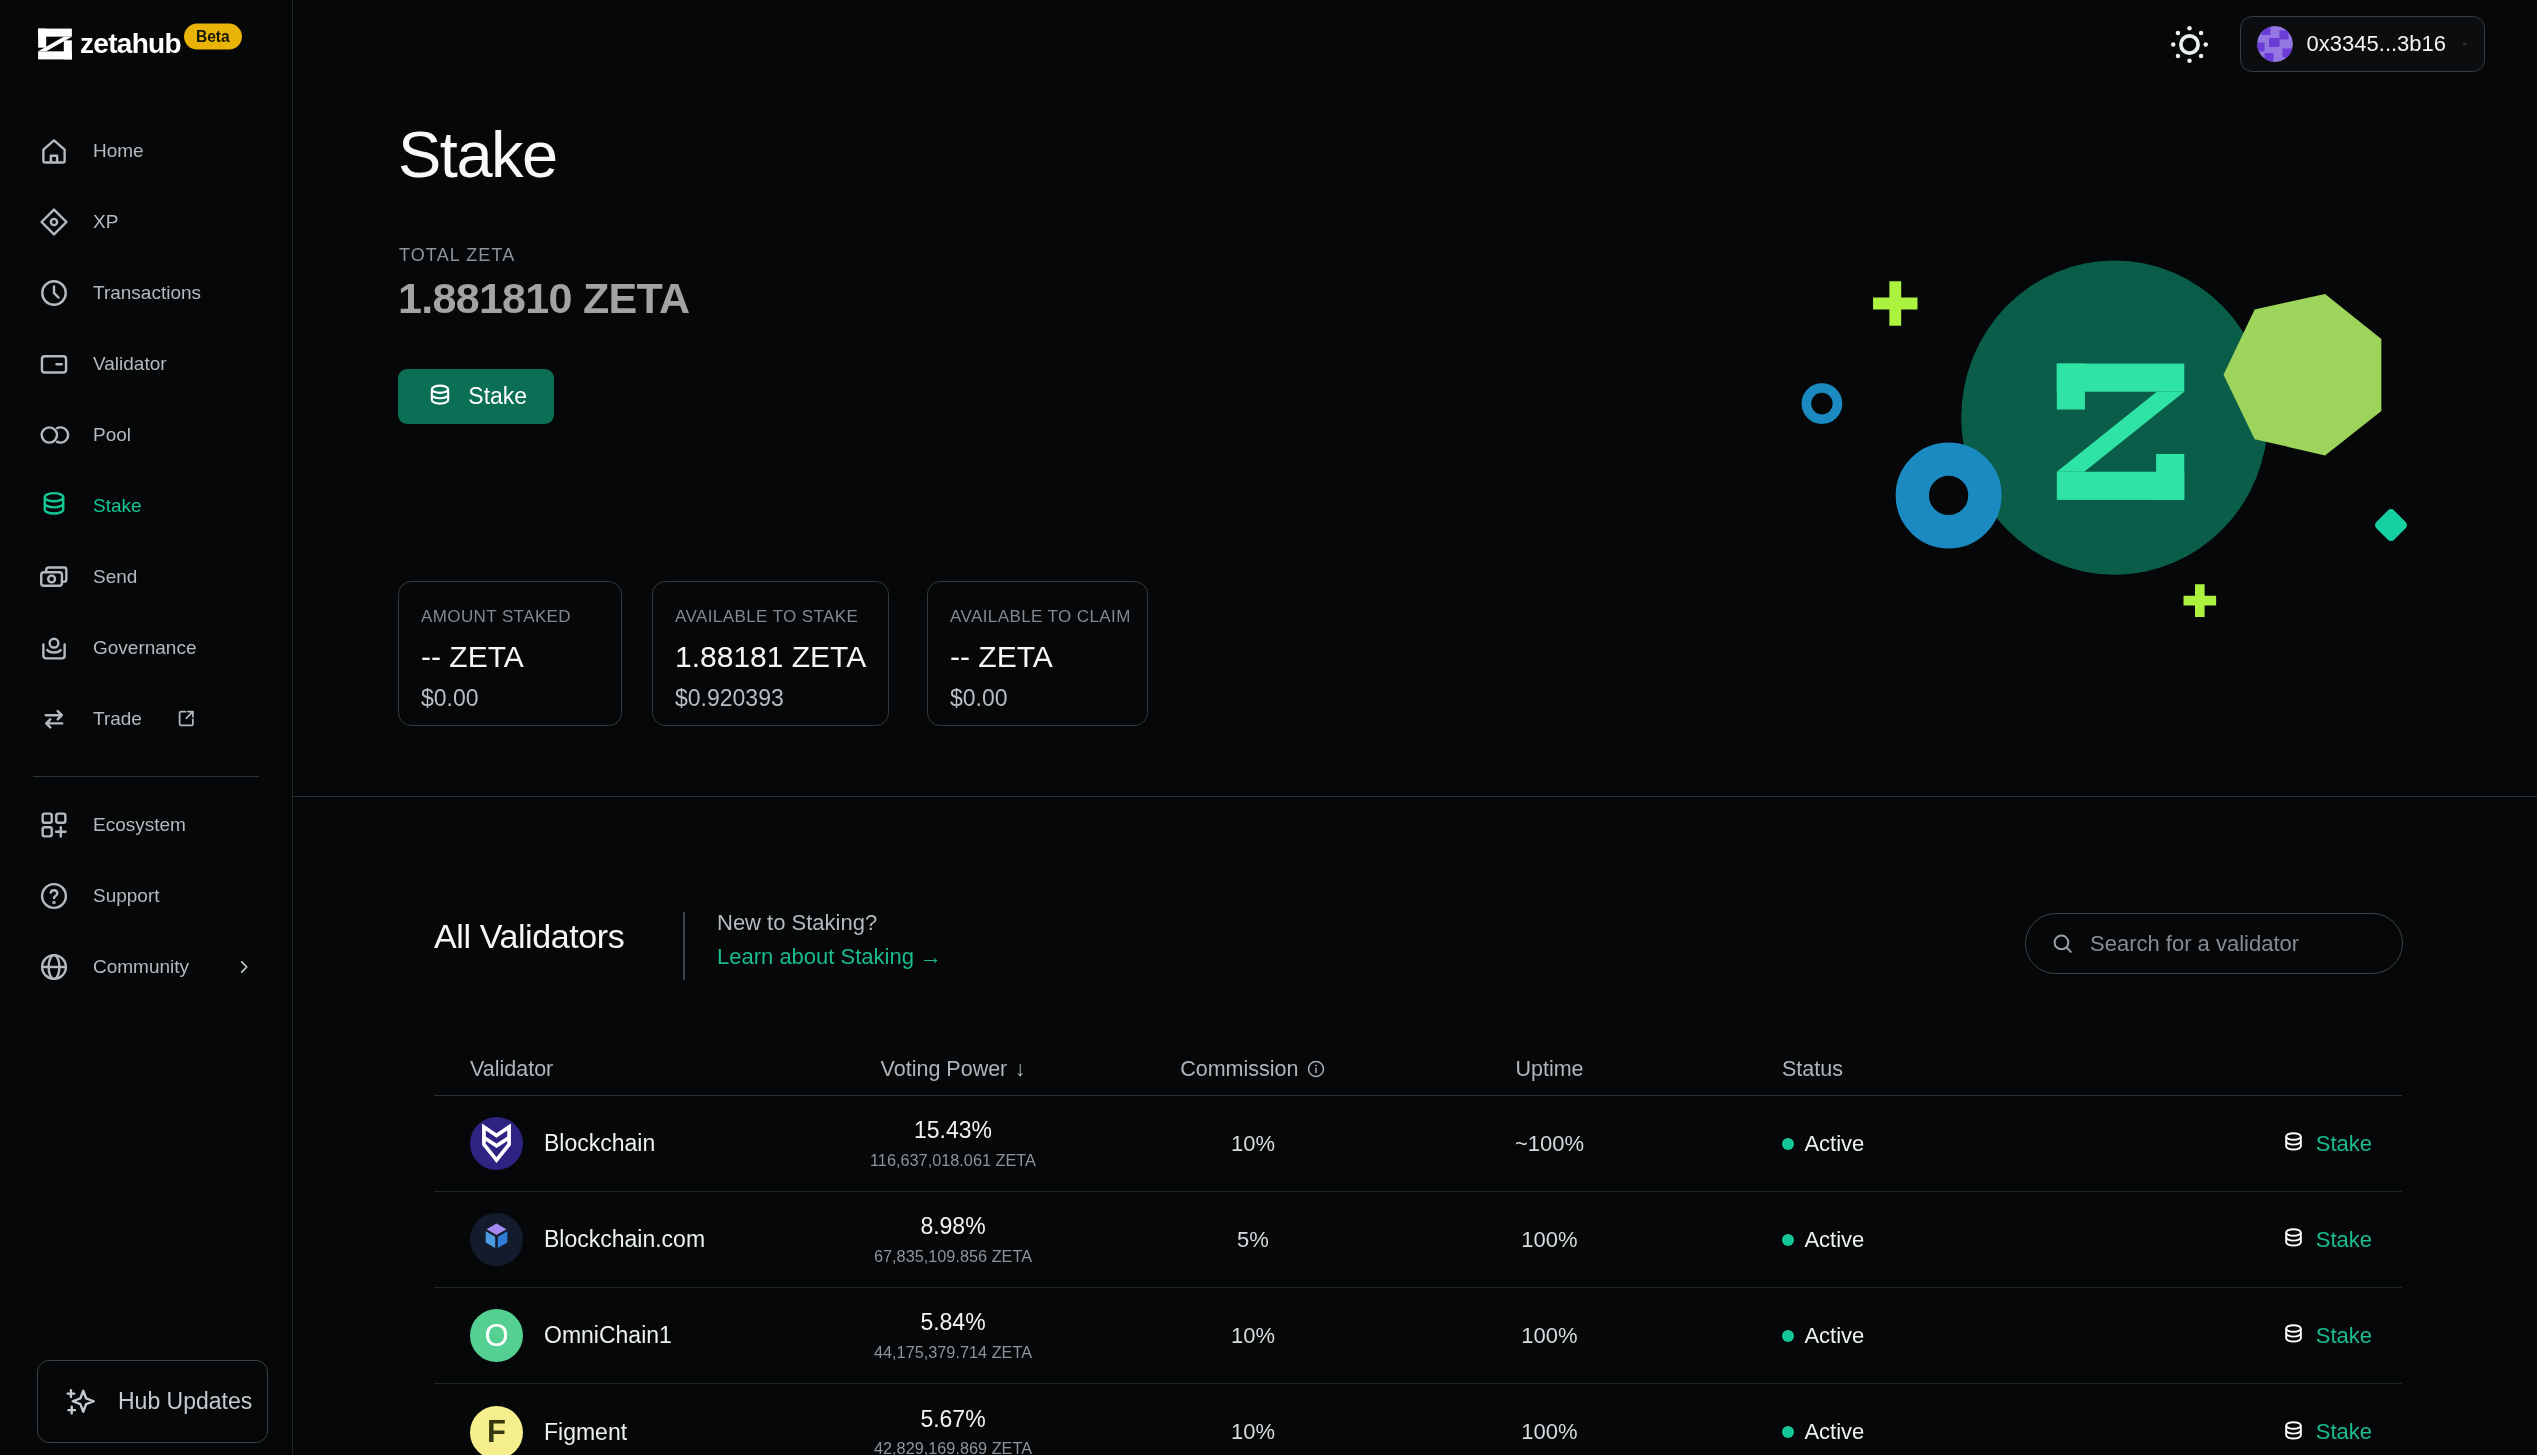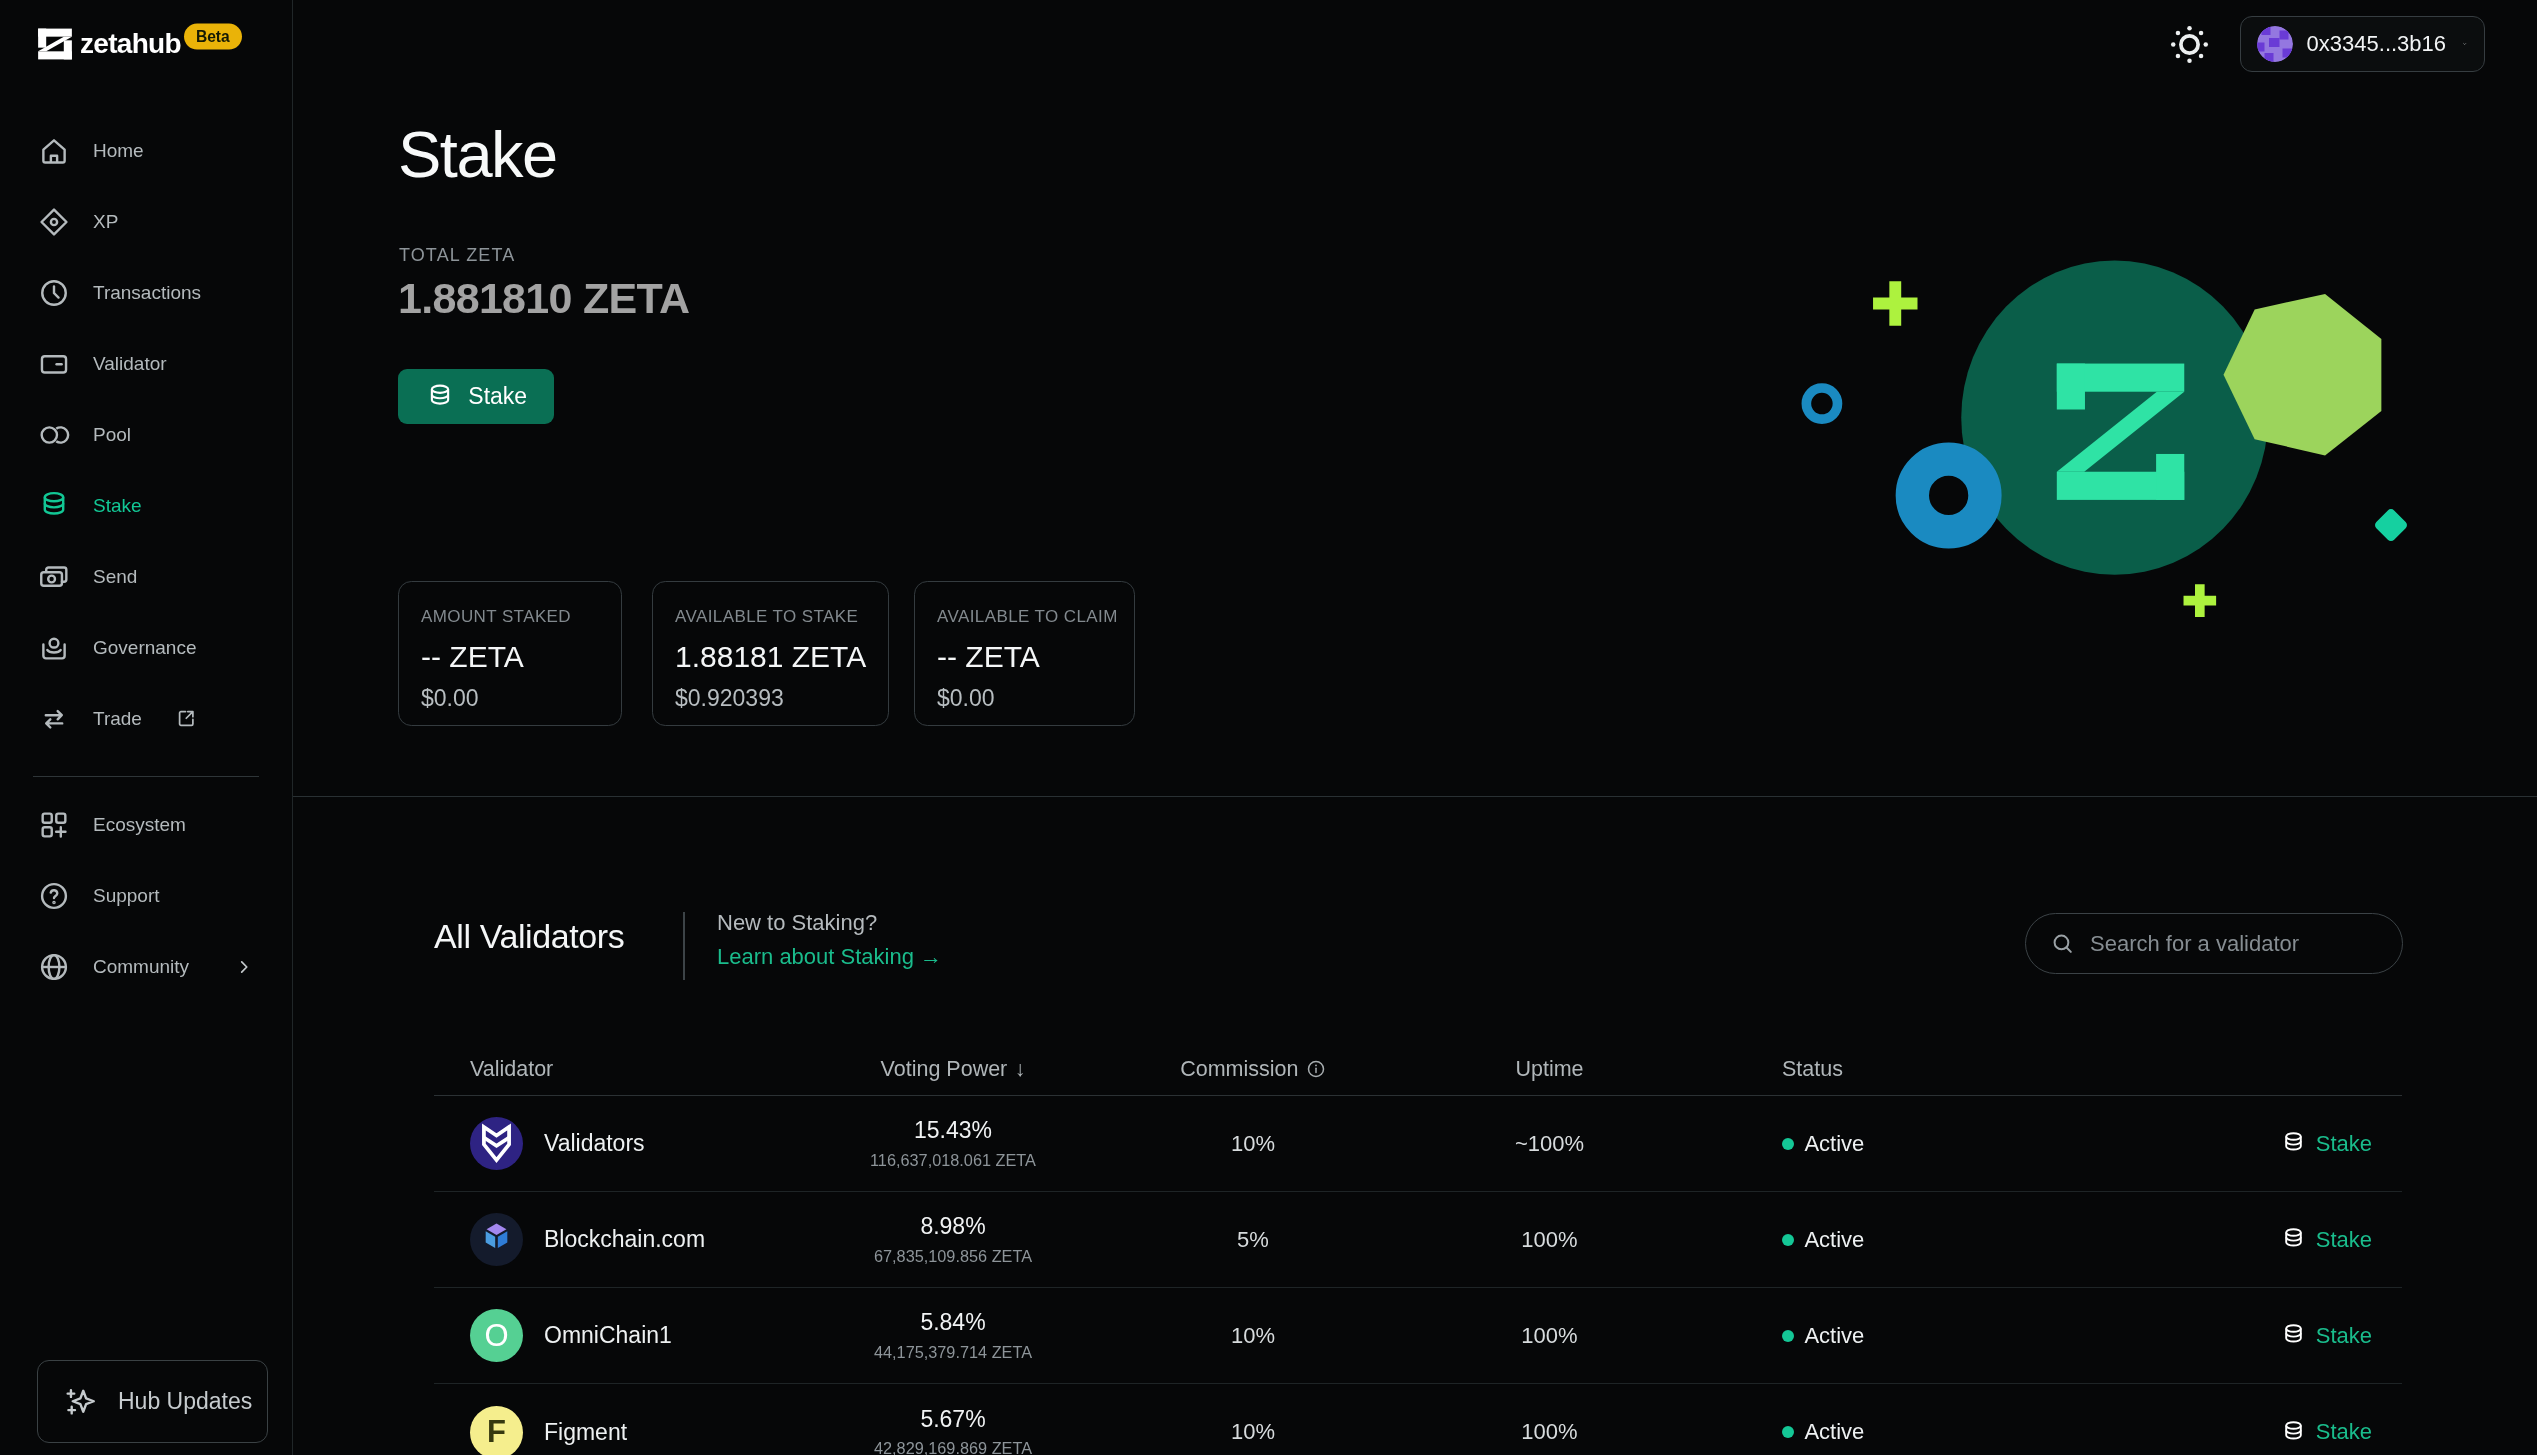--- a/index.html
+++ b/index.html
@@ -39,21 +39,21 @@
   .hero-title{position:absolute;left:398px;top:117px;font-size:65px;font-weight:500;color:#f7f9f9;letter-spacing:-1.5px}
   .total-label{position:absolute;left:399px;top:245px;font-size:18px;color:#8d9499;letter-spacing:1.1px}
   .total-value{position:absolute;left:398px;top:274px;font-size:43px;font-weight:700;color:#a3a3a3;letter-spacing:-0.7px}
   .stake-cta{position:absolute;left:398px;top:369px;height:55px;padding:0 27px;background:#0a6f54;border:none;border-radius:9px;
     display:flex;align-items:center;gap:13.3px;color:#ffffff;font-size:23px;font-weight:500;cursor:pointer}
   .stake-cta .nico{width:30px;height:30px}
 
   .cards{position:absolute;left:398px;top:581px;display:flex}
   .card{border:1.5px solid #343b3f;border-radius:13.3px;height:145px;padding:25px 24px 0 22px;background:transparent}
   .card1{width:224px;margin-right:30px}
-  .card2{width:237px;margin-right:25px}
+  .card2{width:237px;margin-right:38px}
   .card3{width:221px}
   .card-label{font-size:17px;color:#82898e;letter-spacing:0.4px;white-space:nowrap}
   .card-value{font-size:30px;color:#f4f6f7;font-weight:500;margin-top:13.3px;white-space:nowrap}
   .card-usd{font-size:23px;color:#b7bdc0;margin-top:10.4px}
 
   .hero-art{position:absolute;left:1749px;top:245px;width:749px;height:452px}
 
   
   .section-divider{position:absolute;left:293px;top:796px;width:2244px;border-top:1.5px solid #293033}
   .v-heading{position:absolute;left:434px;top:917px;font-size:34px;font-weight:500;color:#f4f6f7;letter-spacing:-0.4px}
@@ -354,21 +354,21 @@
   </div>
 
   <div class="tgrid trow">
     <div class="cell-validator">
       <span class="avatar av-blockdaemon">
         <svg viewBox="0 0 24 24">
           <path d="M6.3 4.5 12 8.4l5.7-3.9v7.9L12 19.5l-5.7-7.1z" fill="none" stroke="#fff" stroke-width="1.7" stroke-linejoin="miter"></path>
           <path d="M6.3 9.3 12 13l5.7-3.7" fill="none" stroke="#fff" stroke-width="1.7"></path>
         </svg>
       </span>
-      <span class="vname">Validators</span>
+      <span class="vname">Blockchain</span>
     </div>
     <div class="cell-power">
       <div class="power-pct">15.43%</div>
       <div class="power-zeta">116,637,018.061 ZETA</div>
     </div>
     <div class="cell-mid">10%</div>
     <div class="cell-mid">~100%</div>
     <div class="cell-status">
       <span class="dot"></span>
       <span class="status-label">Active</span>

